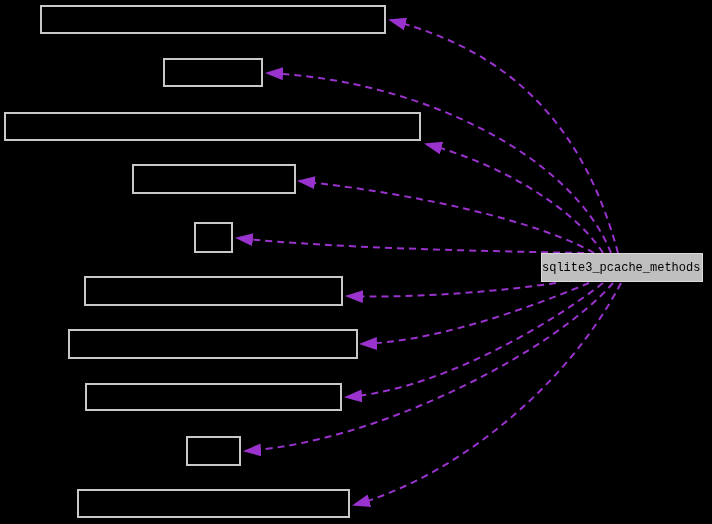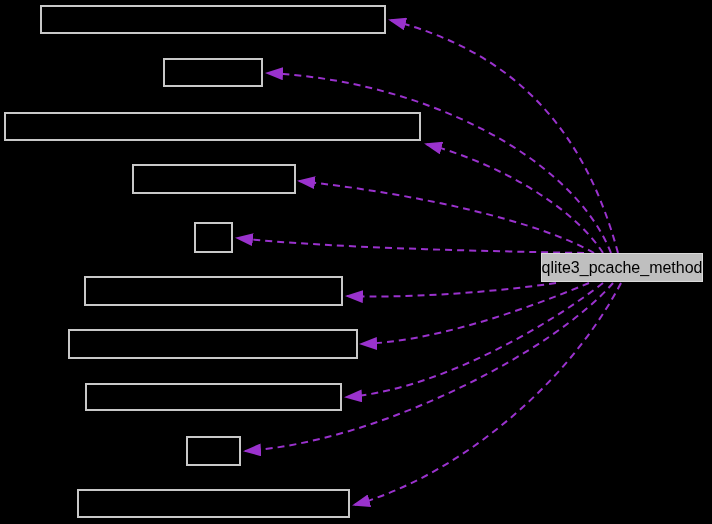--- a/index.html
+++ b/index.html
@@ -27,25 +27,26 @@
     box-sizing: border-box;
     background: #000;
     border: 2px solid #c8c8c8;
   }
   .focus-node {
     position: absolute;
     box-sizing: border-box;
     background: #bfbfbf;
     border: 1px solid #d9d9d9;
     color: #000;
-    font-size: 16px;
+    font-size: 12px;
     display: flex;
     align-items: center;
-    justify-content: center;
+    justify-content: flex-start;
     white-space: nowrap;
+    font-family: Liberation Mono, monospace;
   }
 </style>
 </head>
 <body>
 
 <div class="canvas" style="background: rgb(0, 0, 0);">
 
   <svg class="edges-layer" width="712" height="524" viewBox="0 0 712 524" xmlns="http://www.w3.org/2000/svg">
     <defs>
       <marker id="arrowhead" markerUnits="userSpaceOnUse" markerWidth="18" markerHeight="13" refX="16" refY="6.5" orient="auto">

